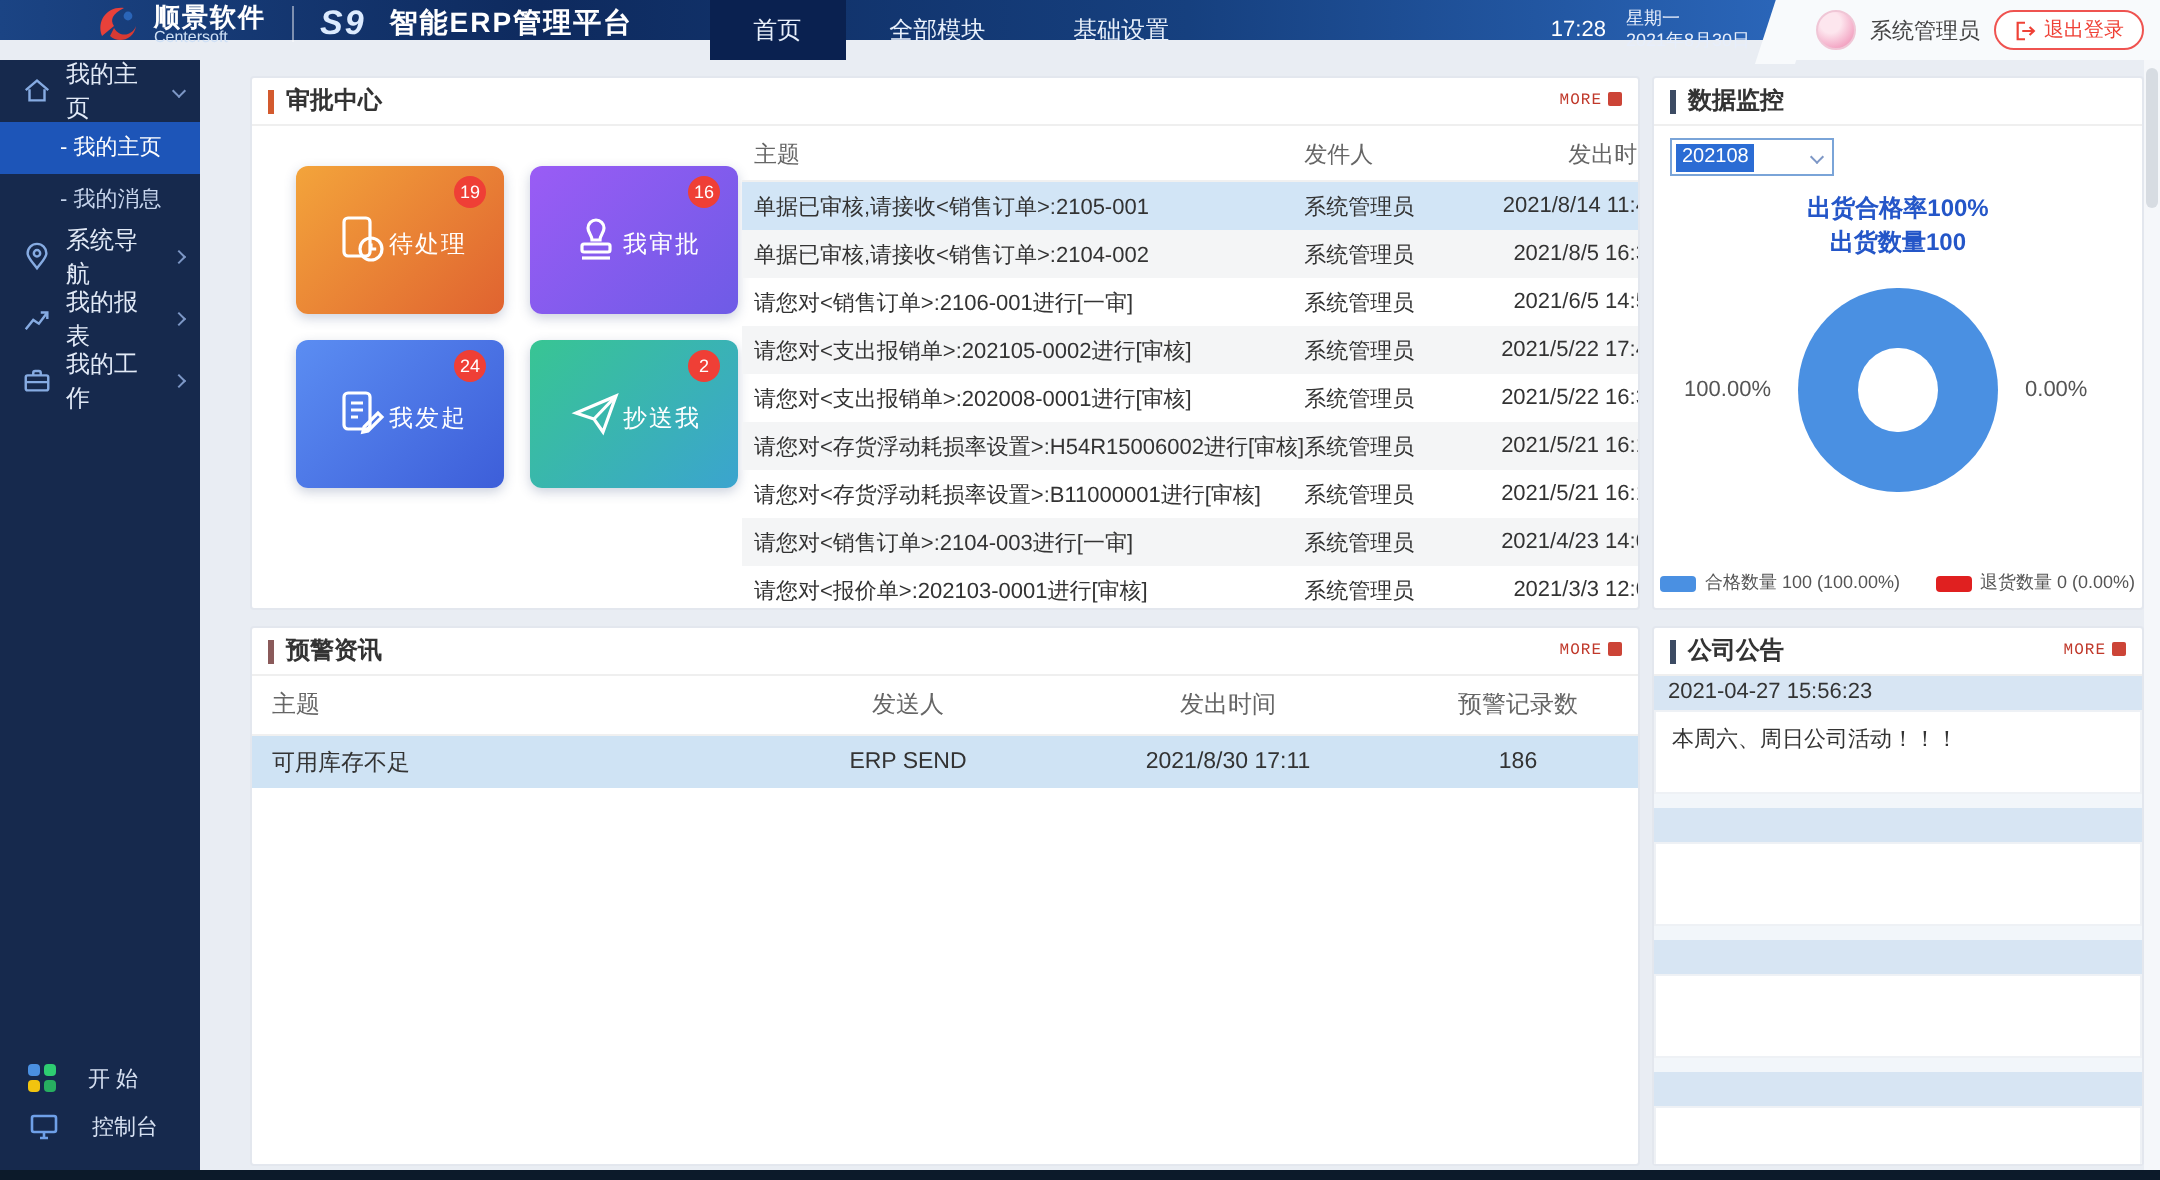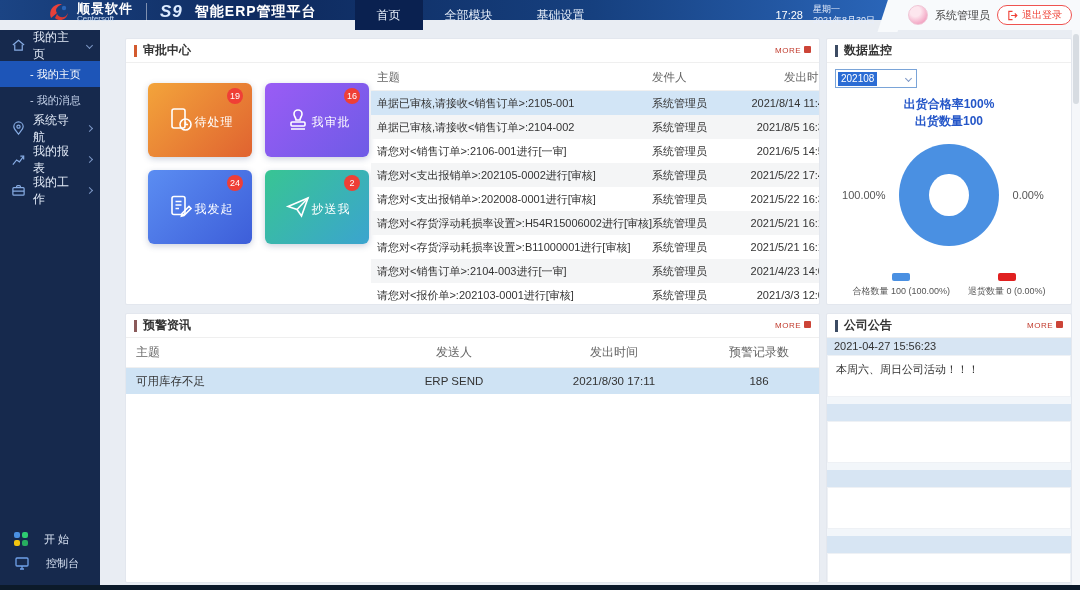--- a/index.html
+++ b/index.html
@@ -57,21 +57,21 @@
   .p-alert { left:5px; top:283px; width:695px; height:270px; }
   .p-announce { left:706px; top:283px; width:246px; height:270px; }
 
   .panel-hd { height:24px; display:flex; align-items:center; padding:0 8px; border-bottom:1px solid #efefef; }
   .panel-hd .bar { width:3px; height:12px; margin-right:6px; }
   .p-approval .bar { background:#d35a2e; }
   .p-monitor .bar { background:#3c4b63; }
   .p-alert .bar { background:#8a5a5a; }
   .p-announce .bar { background:#3c4b63; }
   .panel-title { font-size:12px; color:#333; font-weight:bold; flex:1; }
-  .more-btn { display:flex; gap:3px; color:#c0392b; font-size:8px; letter-spacing:.5px; cursor:pointer; }
+  .more-btn { display:flex; gap:3px; color:#c0392b; font-size:8px; letter-spacing:.5px; cursor:pointer;font-family:Liberation Mono, monospace; }
   .more-btn .sq { width:7px; height:7px; background:#cc4437; border-radius:1px; }
 
   
   .ac-body { display:flex; height:243px; }
   .tiles { width:258px; padding:20px 0 0 22px; display:grid; grid-template-columns:104px 104px; grid-template-rows:74px 74px; gap:13px; align-content:start; }
   .tile { border-radius:6px; position:relative; color:#fff; display:flex; flex-direction:row; align-items:center; justify-content:center; cursor:pointer; box-shadow:0 2px 6px rgba(50,70,120,.25); }
   .tile .t-icon { height:30px; display:flex; align-items:center; }
   .tile .t-label { font-size:12px; margin-top:4px; letter-spacing:1px; }
   .badge { position:absolute; top:5px; right:9px; min-width:16px; height:16px; border-radius:8px; background:#ef3f36; color:#fff; font-size:9px; line-height:16px; text-align:center; padding:0 3px; }
 
@@ -90,21 +90,21 @@
   .dm-select { width:82px; height:19px; border:1px solid #7aa4d8; background:#fff; display:flex; align-items:center; justify-content:space-between; padding:0 5px 0 2px; cursor:pointer; }
   .dm-select .val { background:#2b6cd4; color:#fff; font-size:10px; padding:0 3px; line-height:14px; }
   .dm-summary { text-align:center; color:#2456c8; font-weight:bold; font-size:12px; line-height:17px; margin-top:8px; }
   .dm-chart { display:flex; align-items:center; justify-content:center; gap:14px; margin-top:14px; }
   .pct-label { font-size:11px; color:#555; width:52px; }
   .pct-label.r { text-align:left; }
   .pct-label.l { text-align:right; }
   .donut { width:102px; height:102px; border-radius:50%; position:relative; }
   .donut::after { content:''; position:absolute; inset:30px; background:#fff; border-radius:50%; }
   .dm-legend { position:absolute; bottom:8px; left:0; right:0; display:flex; justify-content:center; gap:18px; }
-  .lg-item { display:flex; align-items:center; gap:4px; font-size:9px; color:#555;flex-direction:column; }
+  .lg-item { display:flex; align-items:center; gap:4px; font-size:9px; color:#555; }
   .lg-item .sw { width:18px; height:8px; border-radius:2px; }
 
   
   .al-head, .al-row { display:flex; align-items:center; }
   .al-head { height:30px; color:#666; font-size:12px; border-bottom:1px solid #f0f0f0; }
   .al-row { height:26px; font-size:11.5px; background:#cfe3f4; cursor:pointer; }
   .al-subj { flex:1; padding-left:10px; }
   .al-send { width:150px; text-align:center; }
   .al-time { width:170px; text-align:center; }
   .al-count { width:120px; text-align:center; }

